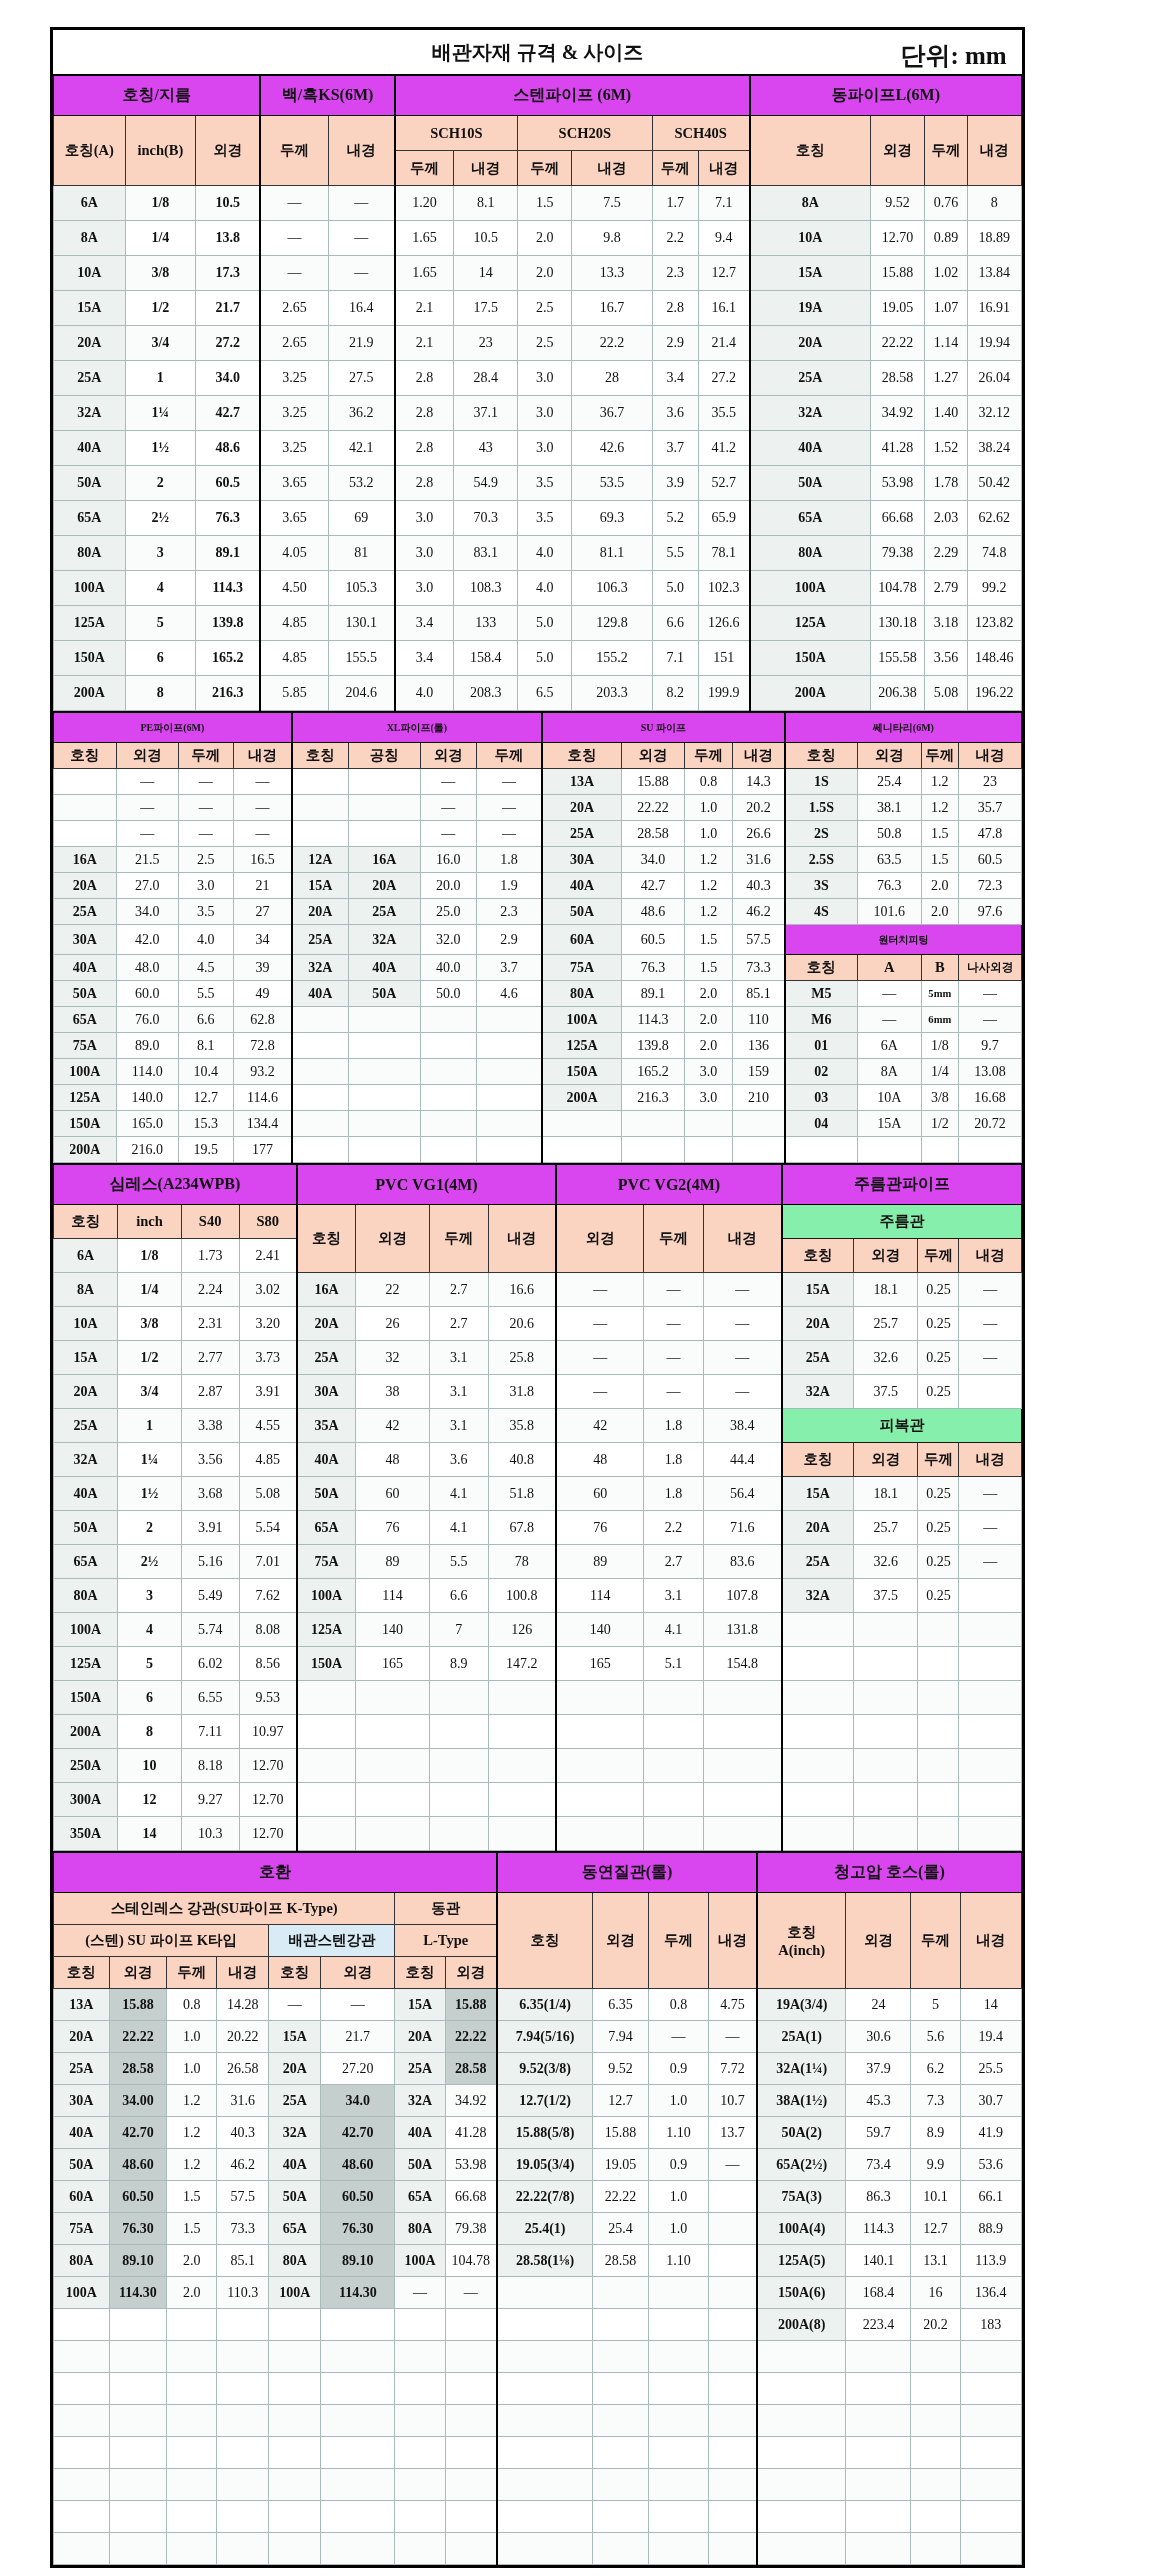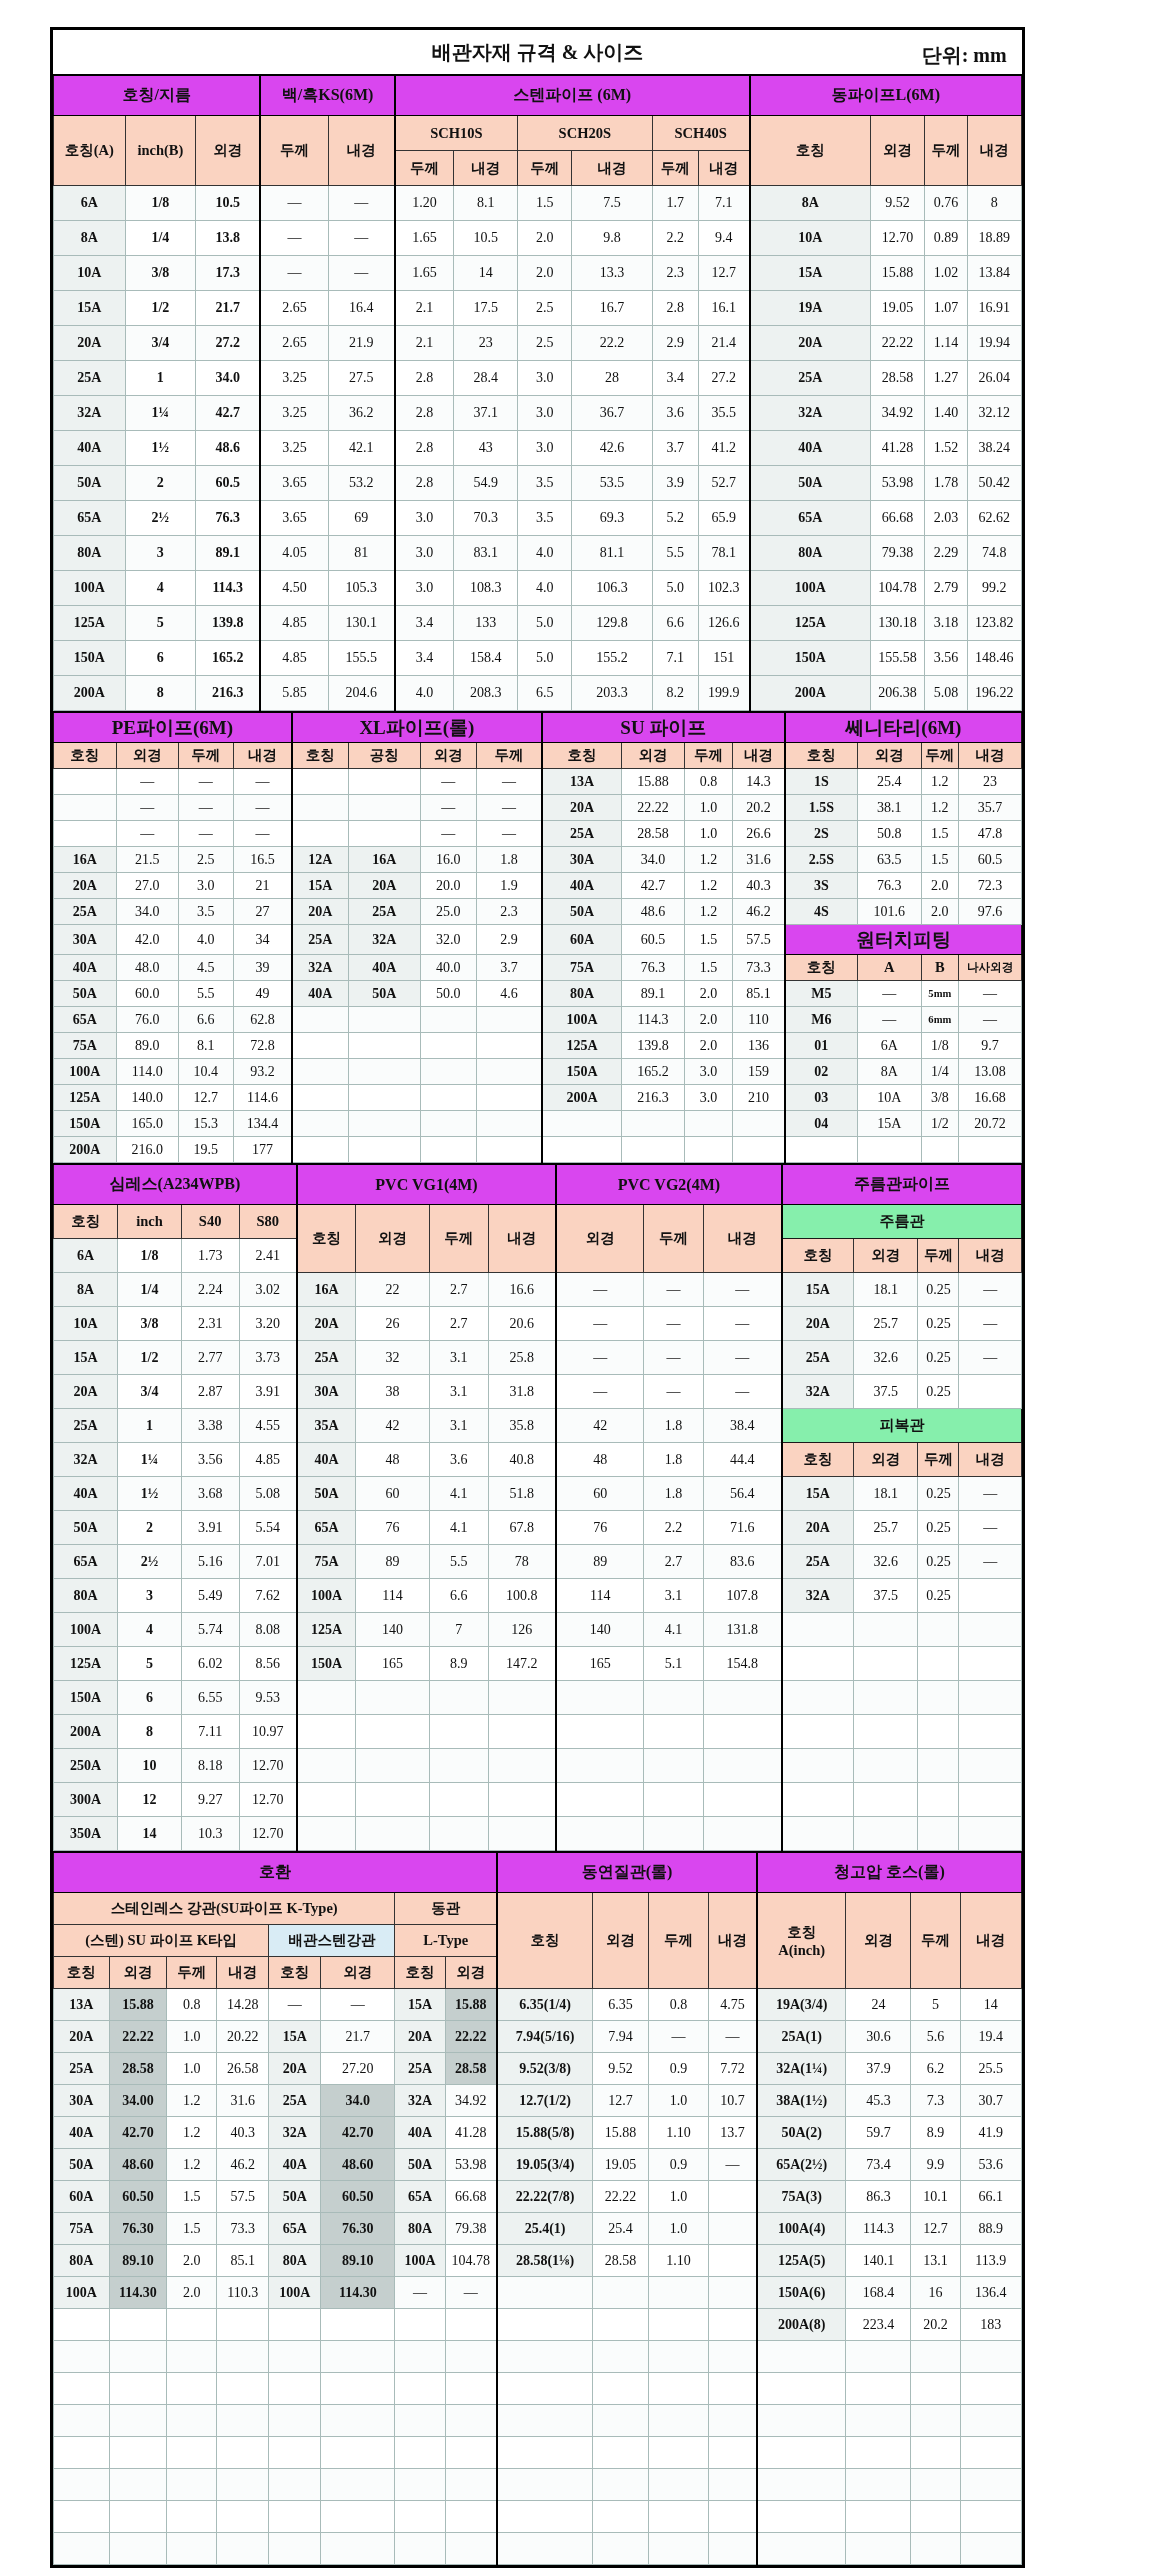--- a/index.html
+++ b/index.html
@@ -1,35 +1,35 @@
 <!DOCTYPE html>
 <html><head>
 <meta charset="utf-8">
 <style>
   html,body{margin:0;padding:0;background:#fff;}
   body{font-family:"Liberation Sans","DejaVu Sans",sans-serif;color:#111;}
   .canvas{width:1175px;}
   .sheet{margin:27px 150px 25px 50px;border:3.9px solid #000;background:#fff;font-family:Liberation Serif, serif;}
   .titlebar{position:relative;height:44px;display:flex;align-items:center;justify-content:center;font-weight:bold;font-size:20px;}
-  .unit{position:absolute;right:15.4px;top:0;height:51px;display:flex;align-items:center;font-size:20px;font-weight:bold;}
+  .unit{position:absolute;right:15.4px;top:0;height:51px;display:flex;align-items:center;font-size:25px;font-weight:bold;}
   table.band{width:100%;border-collapse:collapse;table-layout:fixed;border-top:2.9px solid #000;}
   td{border:1px solid #A8BBB9;text-align:center;vertical-align:middle;font-size:14px;padding:1px 1.9px;overflow:hidden;}
   td.h1{background:#d946ef;border:1px solid #1a1a1a;border-top:1.9px solid #000;border-bottom:1.9px solid #000;font-weight:bold;font-size:16px;height:37px;}
   td.h1b{background:#86efac;border:1px solid #1a1a1a;font-weight:bold;font-size:15px;}
   td.h2{background:#FAD3C1;border:1px solid #333;font-weight:bold;font-size:14.5px;}
   td.h3{background:#D9ECF5;border:1px solid #333;font-weight:bold;font-size:14.5px;}
   td.lb{background:#EDF2F1;font-weight:bold;}
   td.bd{font-weight:bold;}
   td.hl{background:#C5CFCE;font-weight:bold;}
   td.sm{font-size:10.6px;}
   td.h2.sm{font-size:11.6px;}
   .s2{border-left:1.9px solid #000 !important;}
   .s3{border-left:2.9px solid #000 !important;}
   .b1 tr{height:35px;} .b2 tr{height:26px;} .b3 tr{height:34px;} .b4 tr{height:32px;}
-  .b2 td.h1{height:27px;font-size:19px;}
+  .b2 td.h1{height:27px;font-size:10px;}
   .band tbody tr:nth-child(even) td:not(.lb):not(.hl):not(.h1):not(.h1b):not(.h2):not(.h3){background:#FAFCFC;}
 </style>
 </head>
 <body>
 
 <div class="canvas">
   <div class="sheet">
     <div class="titlebar">
       <span>배관자재 규격 &amp; 사이즈</span>
       <span class="unit">단위: mm</span>

